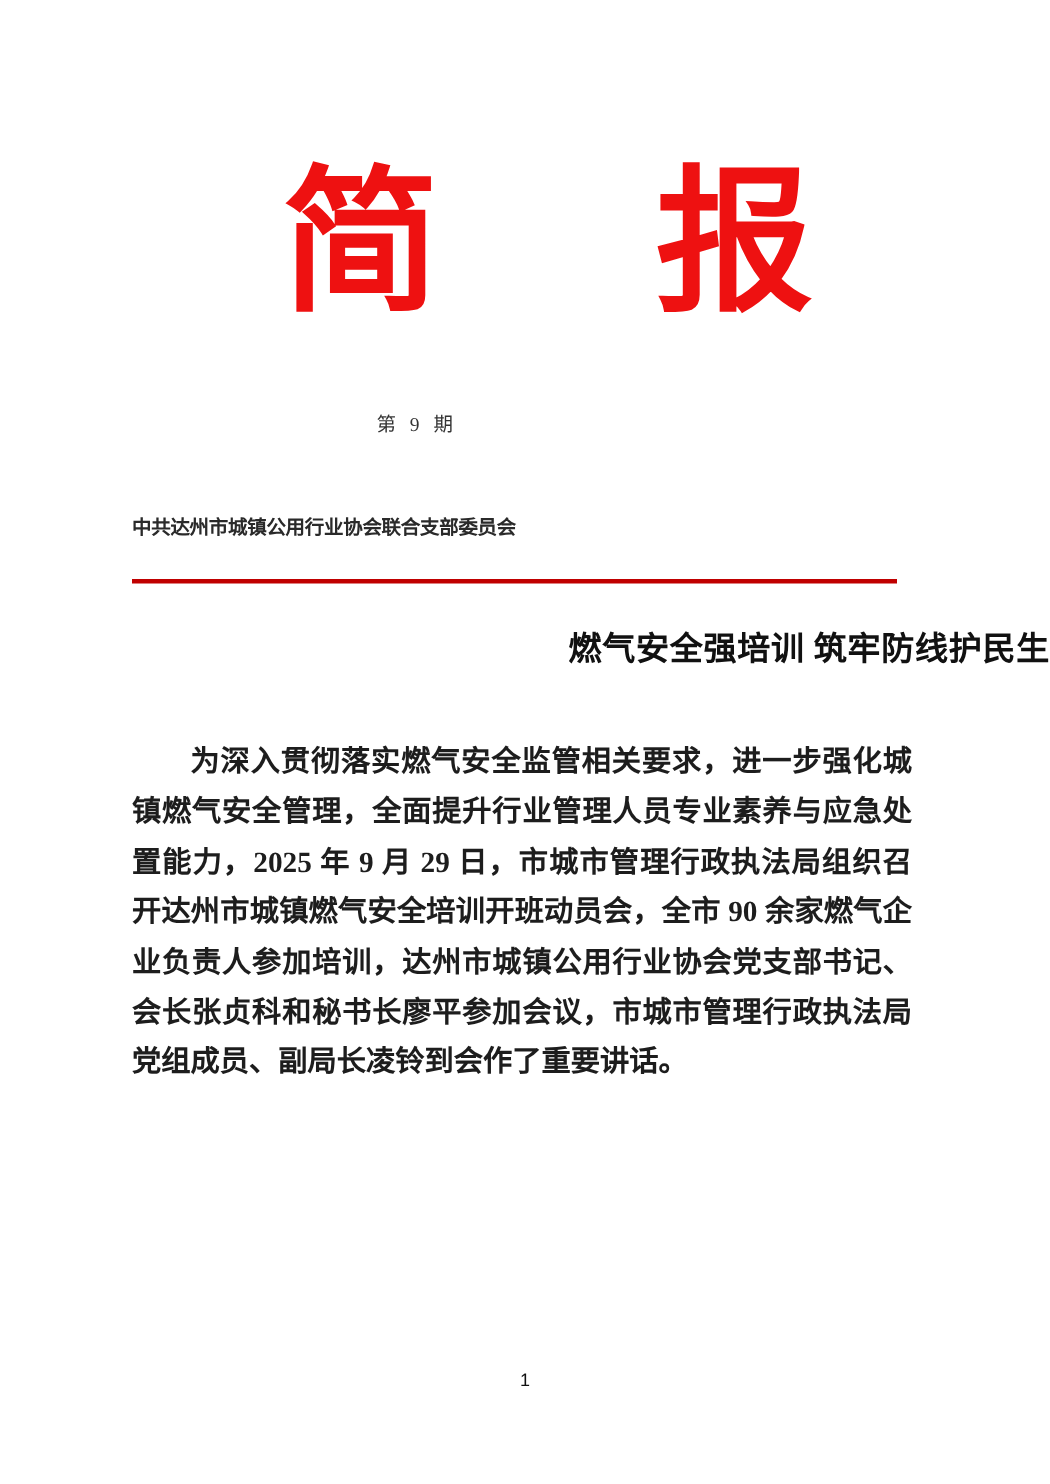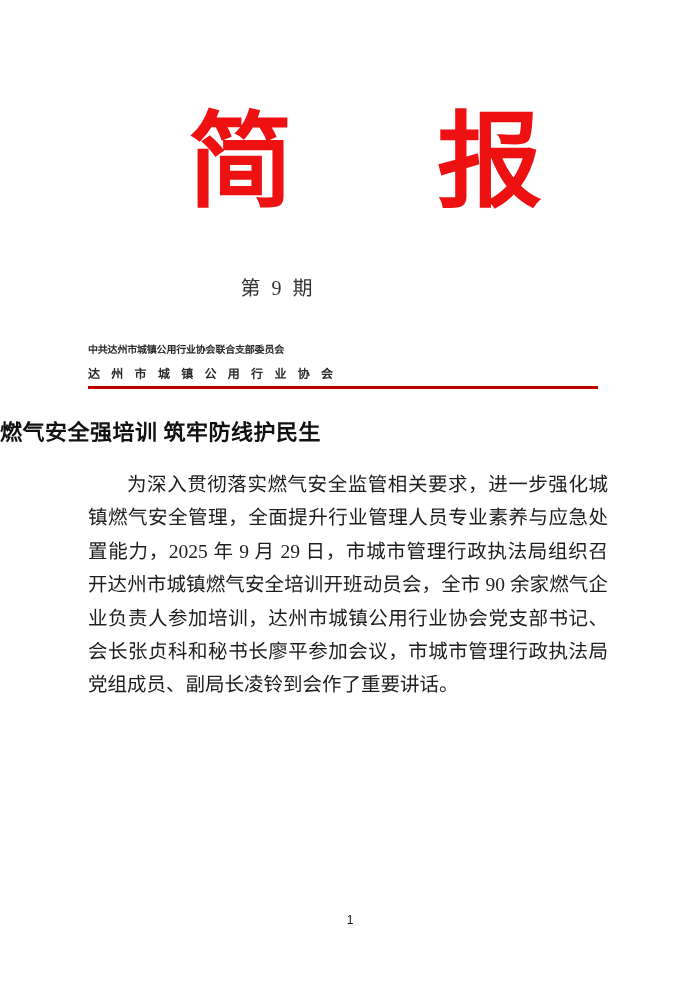--- a/index.html
+++ b/index.html
@@ -33,33 +33,33 @@
     color: #ee1111;
     white-space: nowrap;
   }
   
   .issue {
     position: absolute;
     top: 272px;
     left: 0;
     width: 556px;
     text-align: center;
-    font-size: 20px;
+    font-size: 13px;
     letter-spacing: 3px;
     color: #333333;
   }
   
   .org-block {
     position: absolute;
     top: 341px;
     left: 88px;
     width: 510px;
   }
   .org-line1 {
-    font-size: 10px;
+    font-size: 13px;
     font-weight: bold;
     letter-spacing: -0.2px;
     color: #2a2a2a;
     white-space: nowrap;
   }
   .org-row2 {
     margin-top: 8px;
     display: flex;
     justify-content: space-between;
     align-items: baseline;
@@ -85,35 +85,36 @@
     width: 510px;
     height: 3px;
     background: #c00000;
   }
   .article-title {
     position: absolute;
     top: 414px;
     left: 0;
     width: 700px;
     margin: 0;
-    text-align: left;
+    text-align: right;
     font-size: 22px;
     font-weight: bold;
     letter-spacing: 0.5px;
     color: #111111;
   }
   .body-text {
     position: absolute;
-    top: 468px;
+    top: 492px;
     left: 88px;
     width: 520px;
     font-size: 19.5px;
     line-height: 33.4px;
     text-align: justify;
     color: #1d1d1d;
+    font-weight: bold;
   }
   .body-text p {
     margin: 0;
     text-indent: 2em;
   }
   .page-number {
     position: absolute;
     top: 913px;
     left: 0;
     width: 700px;
@@ -131,21 +132,20 @@
   <div class="masthead">
     <span>简</span>
     <span>报</span>
   </div>
 
   <div class="issue">第 9 期</div>
 
   <div class="org-block">
     <div class="org-line1">中共达州市城镇公用行业协会联合支部委员会</div>
     <div class="org-row2">
-      <div class="org-line2">达州市城镇公用行业协会</div>
     </div>
   </div>
 
   <div class="red-rule"></div>
 
   <h1 class="article-title">燃气安全强培训 筑牢防线护民生</h1>
 
   <div class="body-text">
     <p>为深入贯彻落实燃气安全监管相关要求，进一步强化城镇燃气安全管理，全面提升行业管理人员专业素养与应急处置能力，2025 年 9 月 29 日，市城市管理行政执法局组织召开达州市城镇燃气安全培训开班动员会，全市 90 余家燃气企业负责人参加培训，达州市城镇公用行业协会党支部书记、会长张贞科和秘书长廖平参加会议，市城市管理行政执法局党组成员、副局长凌铃到会作了重要讲话。</p>
   </div>

